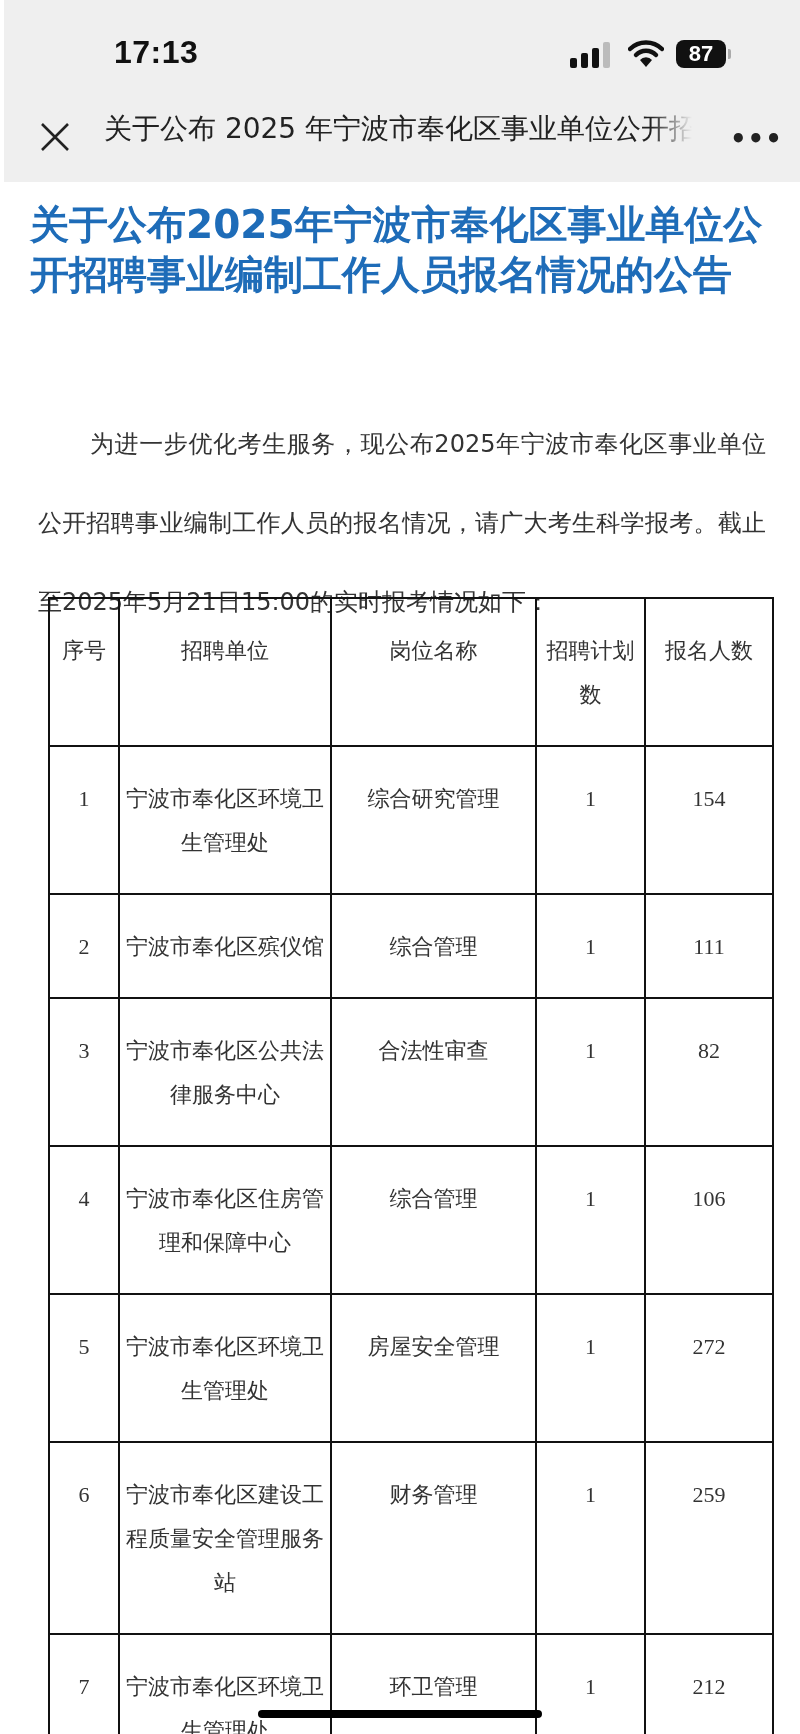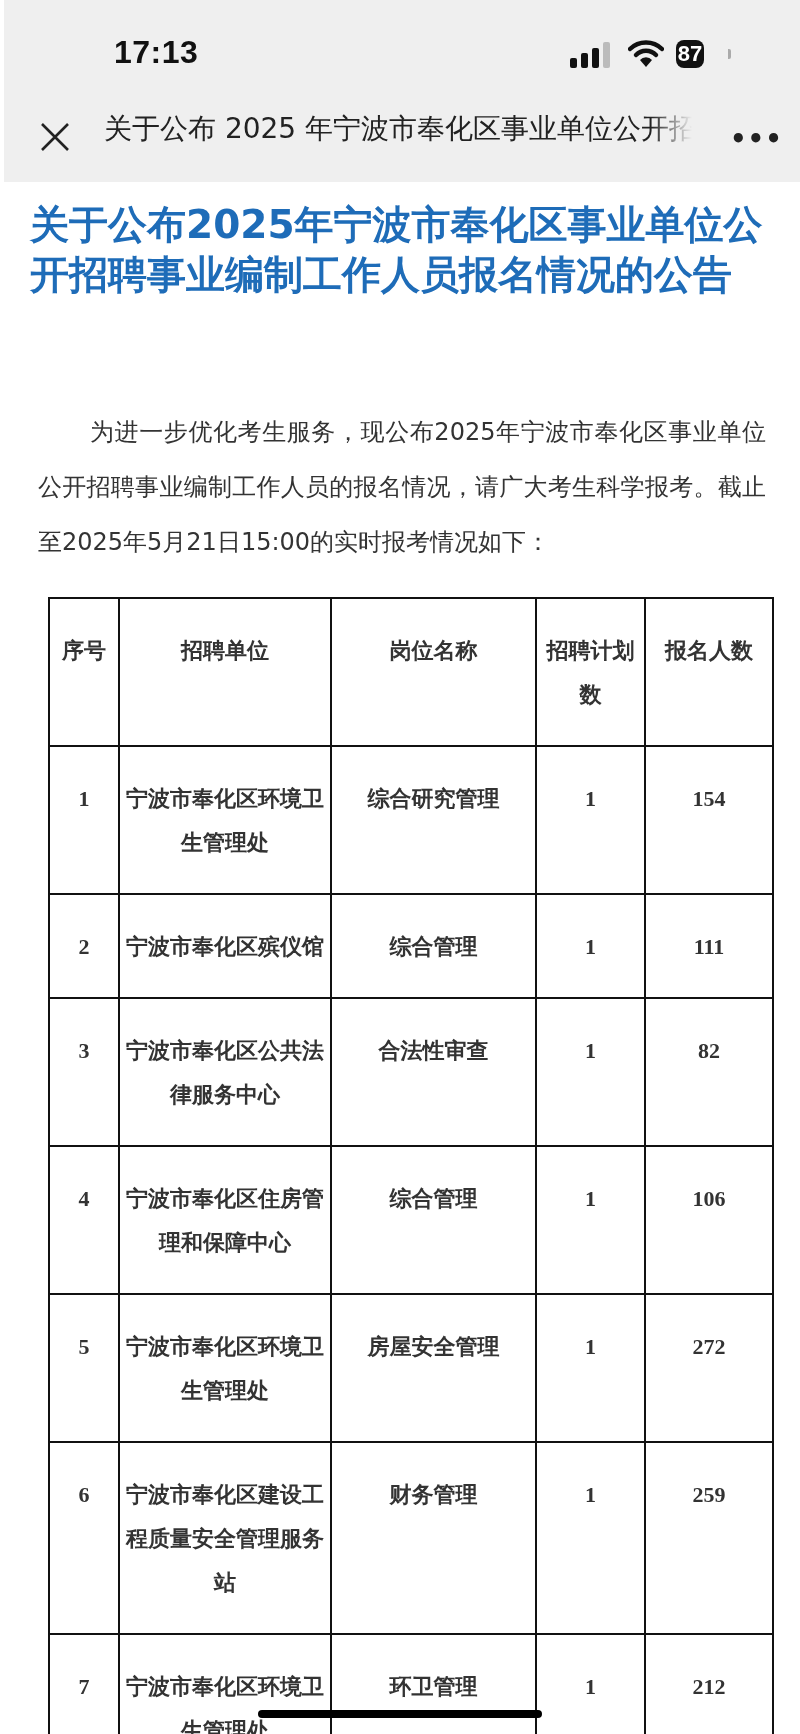--- a/index.html
+++ b/index.html
@@ -16,21 +16,21 @@
   .status-time {
     position: absolute; left: 110px; top: 34px;
     font-family: "Liberation Sans", sans-serif; font-weight: bold;
     font-size: 32px; color: #111; letter-spacing: 0.5px;
   }
   .status-icons { position: absolute; left: 566px; top: 40px; height: 30px; }
   .signal { position: absolute; left: 0; top: 0; width: 50px; height: 28px; }
   .signal span { position: absolute; bottom: 0; width: 7px; border-radius: 2px; background: #111; }
   .wifi { position: absolute; left: 58px; top: 0; }
   .battery {
-    position: absolute; left: 106px; top: 0; width: 28px; height: 28px;
+    position: absolute; left: 106px; top: 0; width: 50px; height: 28px;
     background: #111; border-radius: 8px; color: #fff;
     font-family: "Liberation Sans", sans-serif; font-weight: bold; font-size: 22px;
     text-align: center; line-height: 28px;
   }
   .battery-tip { position: absolute; left: 158px; top: 9px; width: 3px; height: 10px; background: #aaa; border-radius: 0 2px 2px 0; }
 
   .close-btn { position: absolute; left: 34px; top: 120px; width: 34px; height: 34px; }
   .nav-title {
     position: absolute; left: 100px; top: 110px; width: 588px; height: 36px;
     font-size: 28px; color: #222; white-space: nowrap; overflow: hidden;
@@ -46,31 +46,31 @@
     font-size: 26px; font-weight: bold; color: #222; letter-spacing: 1px;
   }
 
   .doc-title {
     position: absolute; left: 30px; top: 200px; width: 740px;
     text-align: left; color: #1e6cb8; font-weight: bold;
     font-size: 39px; line-height: 50px;
   }
   .intro {
     position: absolute; left: 38px; top: 405px; width: 728px;
-    font-size: 24px; line-height: 55px; color: #333;
+    font-size: 24px; line-height: 79px; color: #333;
     text-indent: 52px; text-align: justify;
   }
 
   table.roster {
     position: absolute; left: 48px; top: 597px;
     border-collapse: collapse; table-layout: fixed; width: 724px;
   }
   table.roster td, table.roster th {
     border: 2.5px solid #111; vertical-align: top; text-align: center;
-    padding: 30px 2px 0 2px; font-weight: bold; color: #333;
+    padding: 30px 2px 0 2px; font-weight: normal; color: #333;
     font-size: 22px; line-height: 44px;
   }
   table.roster th { padding-top: 30px; }
   .num { font-family: "Liberation Serif", "DejaVu Serif", serif; font-size: 22px; }
   .home-indicator {
     position: absolute; left: 258px; top: 1710px; width: 284px; height: 8px;
     background: #000; border-radius: 4px;
   }
 </style>
 </head>

